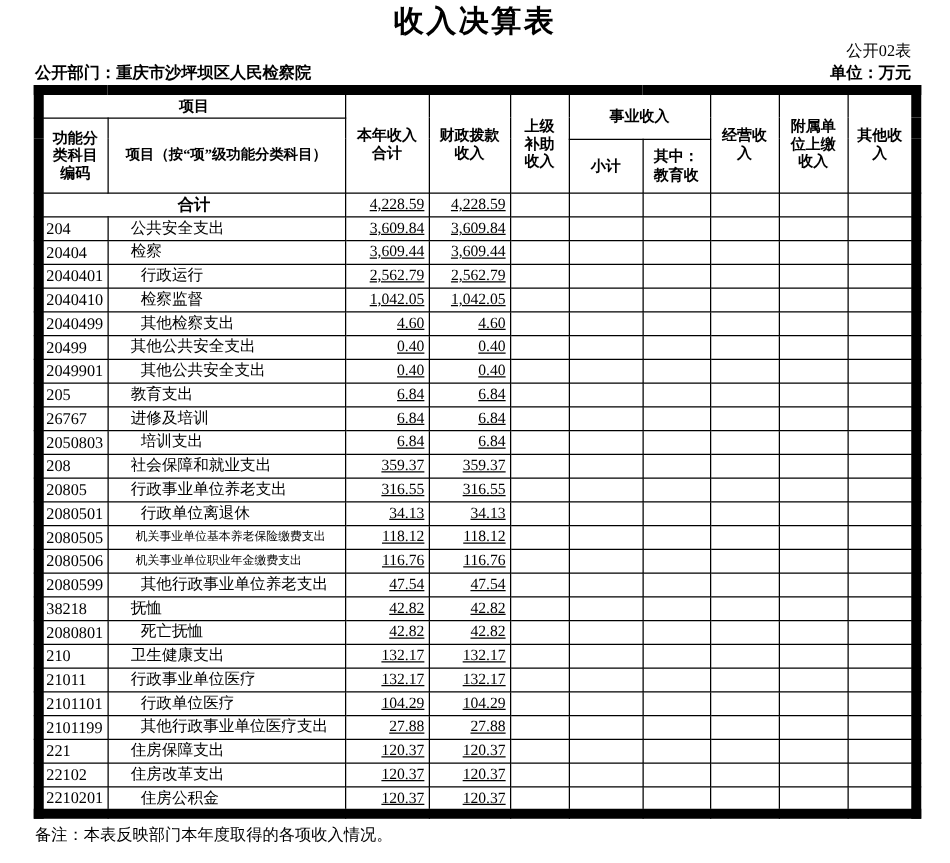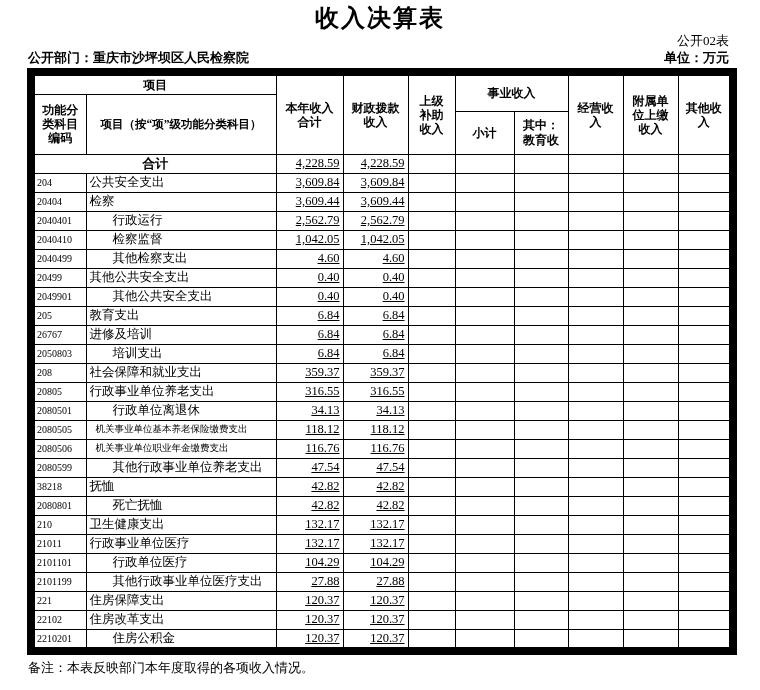--- a/index.html
+++ b/index.html
@@ -38,24 +38,24 @@
   tr.hrow1 { height:22px; }
   tr.hrow2 { height:17px; }
   tr.hrow3 { height:43px; }
   th.edu-header { line-height:15px; vertical-align:middle; }
 
   td {
     font-size:12.5px; height:18px; padding:0 3px;
     vertical-align:middle; white-space:nowrap;
   }
   tbody tr { height:19px; }
-  td.code { font-size:10px; text-align:left; padding-left:2px; }
-  td.name { text-align:left; padding-left:3px; }
+  td.code { font-size:13px; text-align:left; padding-left:2px; }
+  td.name { text-align:left; padding-left:18px; }
   td.name.indent { padding-left:26px; }
-  td.name.small { font-size:9.5px; padding-left:9px; }
+  td.name.small { font-size:9.5px; padding-left:22px; }
   td.num { text-align:right; padding-right:3px;text-decoration:underline; }
   td.total-label { text-align:center; font-weight:bold; font-size:13px; }
 
   .note { margin:5px 0 0 28px; font-size:13px; line-height:16px; }
 </style>
 </head>
 <body>
 
 <div class="page">
 

